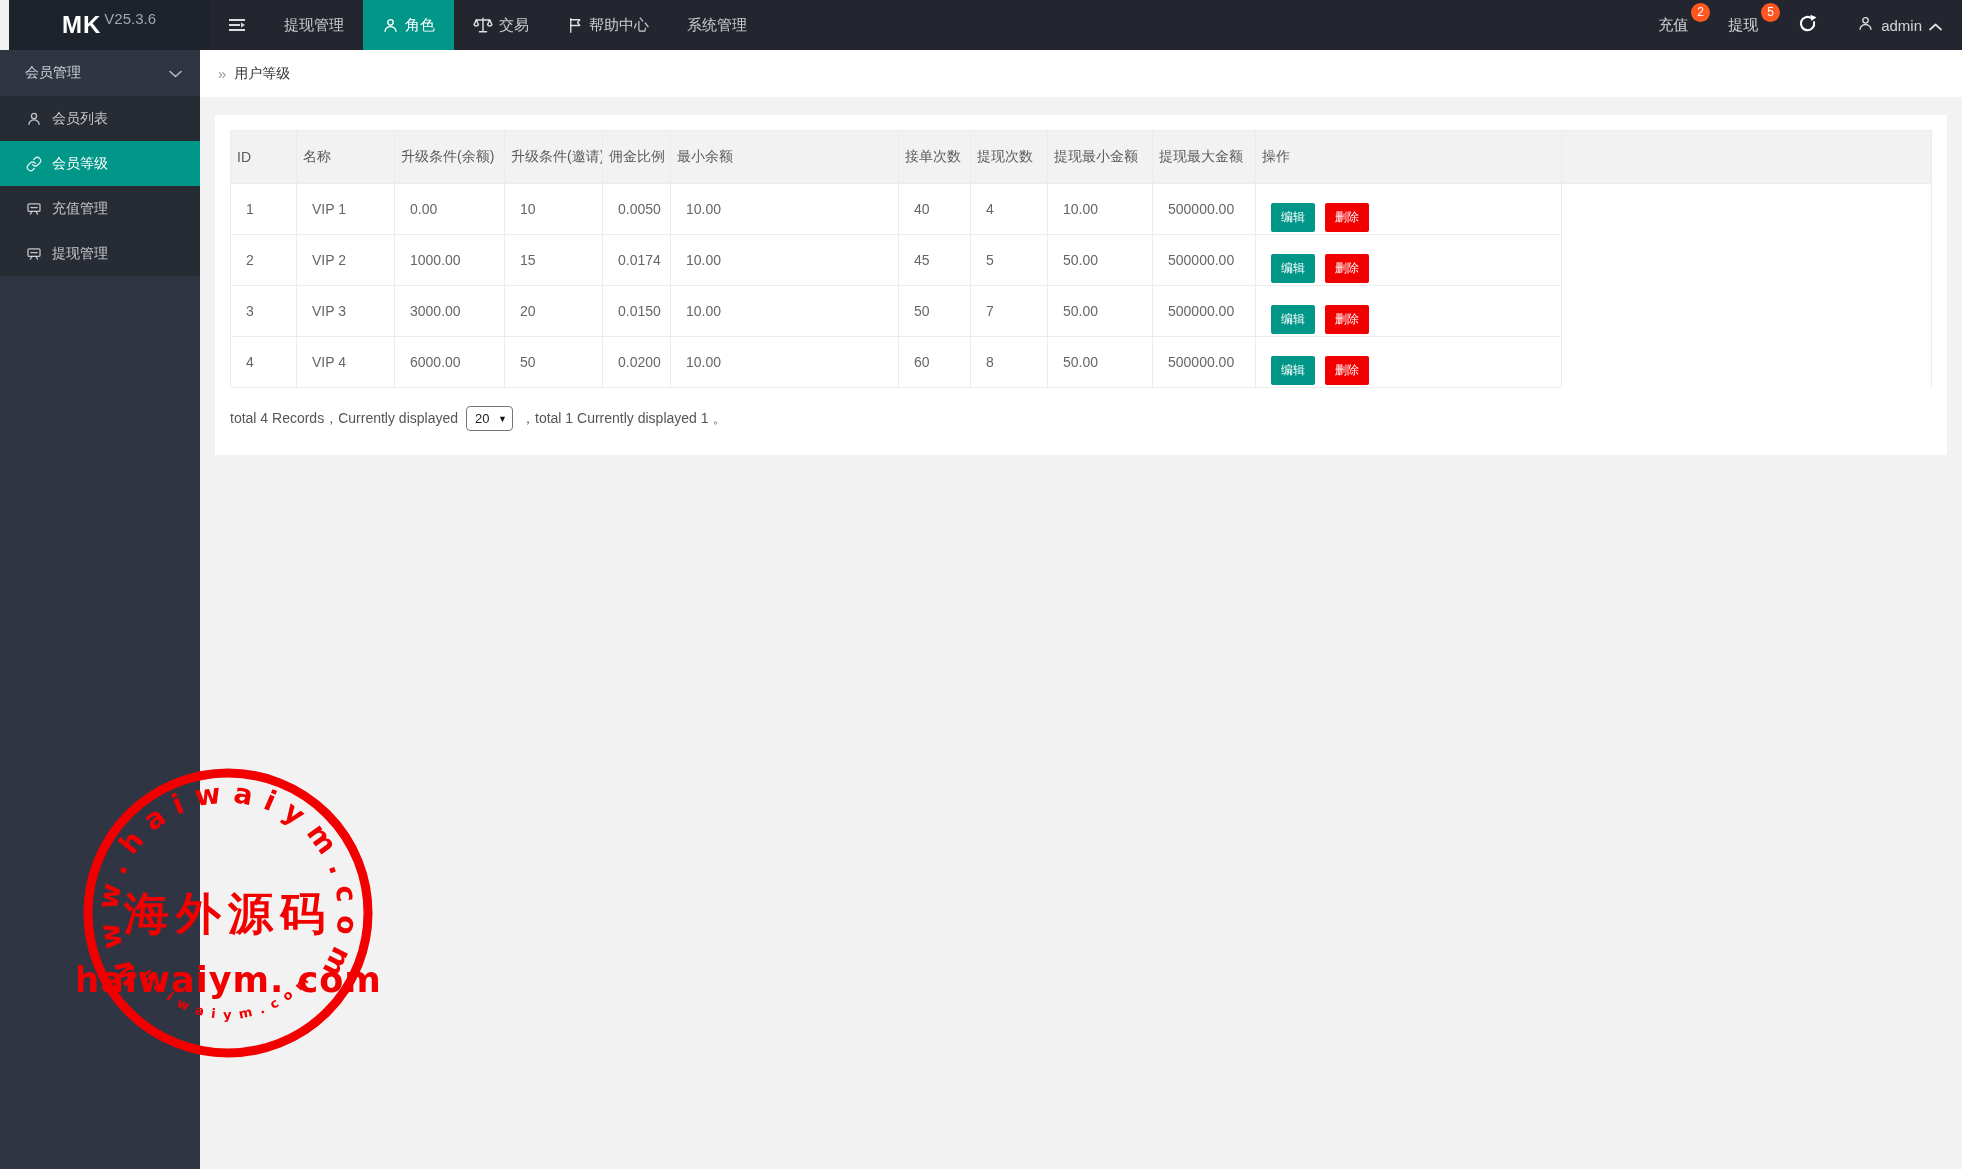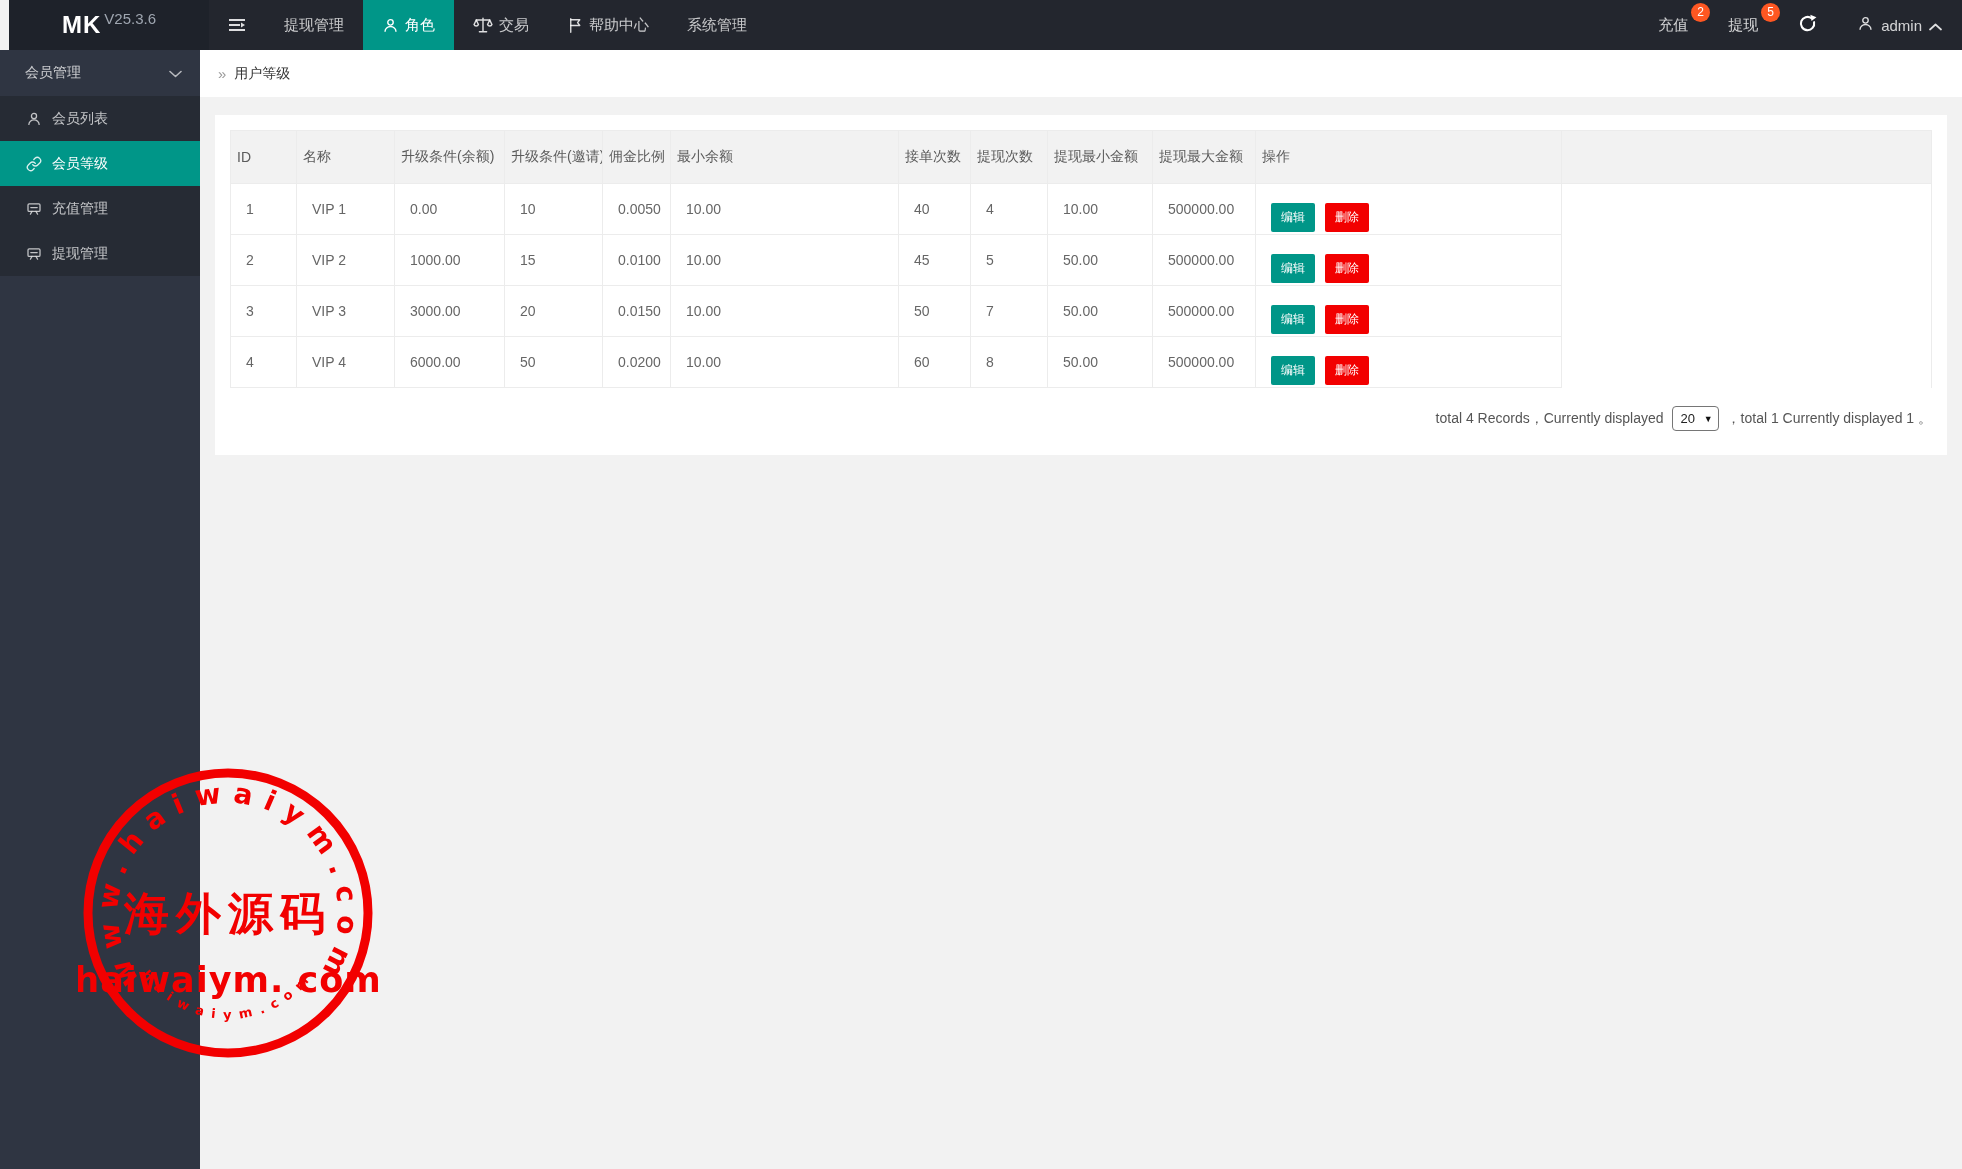--- a/index.html
+++ b/index.html
@@ -51,21 +51,21 @@
   table.grid td { border:1px solid #ececec; height:51px; color:#666; padding:0 0 0 15px; white-space:nowrap; overflow:hidden; }
   table.grid td.filler, table.grid th.filler { padding:0; }
   table.grid td.filler { border-top:none; border-bottom:none; }
   tr:last-child td.filler { border-bottom:none; }
 
   .btn { display:inline-block; border:none; border-radius:2px; color:#fff; font-size:12px;
     padding:6px 10px; margin-right:10px; cursor:pointer; font-family:inherit; }
   .btn.edit { background:#009688;margin-top:16px; }
   .btn.del { background:#f20000; }
 
-  .table-foot { margin-top:18px; font-size:14px; color:#555; display:flex; align-items:center;justify-content:flex-end; }
+  .table-foot { margin-top:18px; font-size:14px; color:#555; display:flex; align-items:center; }
   .psel-wrap { position:relative; display:inline-block; margin:0 8px; }
   .psel { appearance:none; -webkit-appearance:none; border:1px solid #767676; border-radius:4px;
     font-size:13px; color:#222; padding:4px 22px 4px 8px; background:#fff; font-family:inherit; cursor:pointer; }
   .psel-arrow { position:absolute; right:6px; top:50%; transform:translateY(-52%); font-size:9px; color:#111; pointer-events:none; }
 
   
   .stamp { position:absolute; left:78px; top:763px; width:300px; height:300px; z-index:9; pointer-events:none; }
   .stamp text { fill:#f20000; }
   .st-arc { font-family:"DejaVu Sans","Liberation Sans",sans-serif; font-weight:bold; font-size:28px; letter-spacing:11px; }
   .st-cn { font-family:"DejaVu Serif","Liberation Serif",serif; font-size:45px; font-weight:bold; letter-spacing:7px; }
@@ -281,21 +281,21 @@
               <td>10.00</td>
               <td>500000.00</td>
               <td><button class="btn edit">编辑</button><button class="btn del">删除</button></td>
               <td class="filler"></td>
             </tr>
             <tr>
               <td>2</td>
               <td>VIP 2</td>
               <td>1000.00</td>
               <td>15</td>
-              <td>0.0100</td>
+              <td>0.0174</td>
               <td>10.00</td>
               <td>45</td>
               <td>5</td>
               <td>50.00</td>
               <td>500000.00</td>
               <td><button class="btn edit">编辑</button><button class="btn del">删除</button></td>
               <td class="filler"></td>
             </tr>
             <tr>
               <td>3</td>

